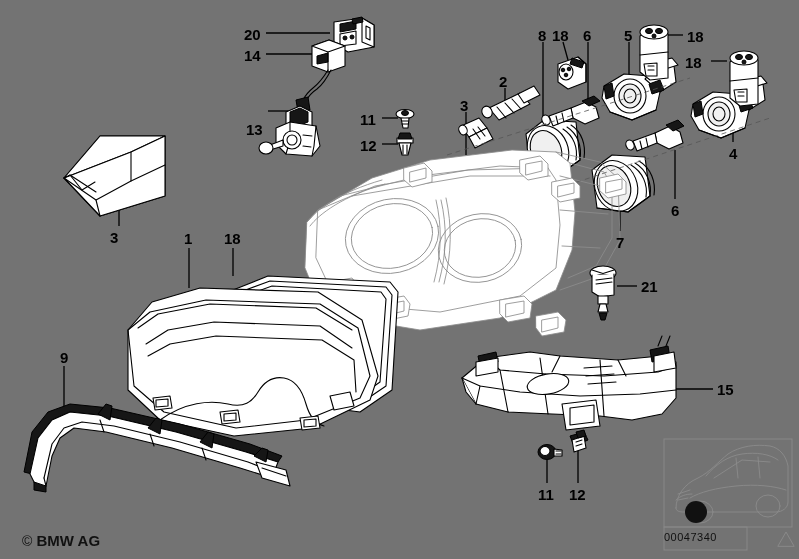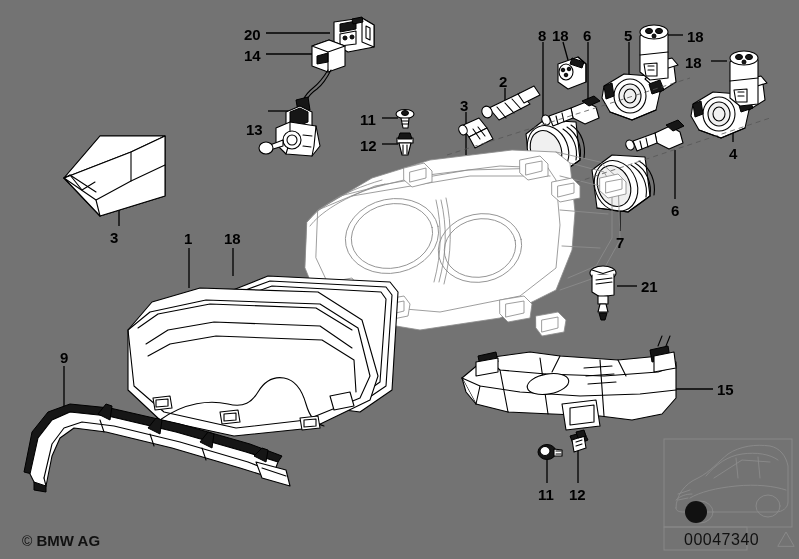--- a/index.html
+++ b/index.html
@@ -6,22 +6,22 @@
   body{width:799px;height:559px;overflow:hidden;
        font-family:"Liberation Sans", sans-serif;}
   #stage{position:relative;width:799px;height:559px;background:#737373;}
   svg#art{position:absolute;left:0;top:0;width:799px;height:559px;}
   .lbl{position:absolute;font-family:"Liberation Sans",sans-serif;
        font-weight:bold;font-size:15px;color:#000;line-height:1;
        white-space:nowrap;}
   .copyr{position:absolute;left:22px;top:532px;font-size:15px;font-weight:bold;
          color:#111;letter-spacing:0px;}
   .copyr .c{font-weight:normal;font-size:14px;}
-  .diagid{position:absolute;left:664px;top:531px;font-size:16px;color:#111;
-          font-family:"Liberation Sans",sans-serif;letter-spacing:0.5px;margin-left:20px;}
+  .diagid{position:absolute;left:664px;top:531px;font-size:11px;color:#111;
+          font-family:"Liberation Sans",sans-serif;letter-spacing:0.5px;}
 </style>
 </head>
 <body>
 
 <div id="stage">
 
 <svg id="art" viewBox="0 0 799 559">
   <defs>
     <style>
       .s  {fill:none;stroke:#000;stroke-width:1.1;stroke-linejoin:round;stroke-linecap:round;}

